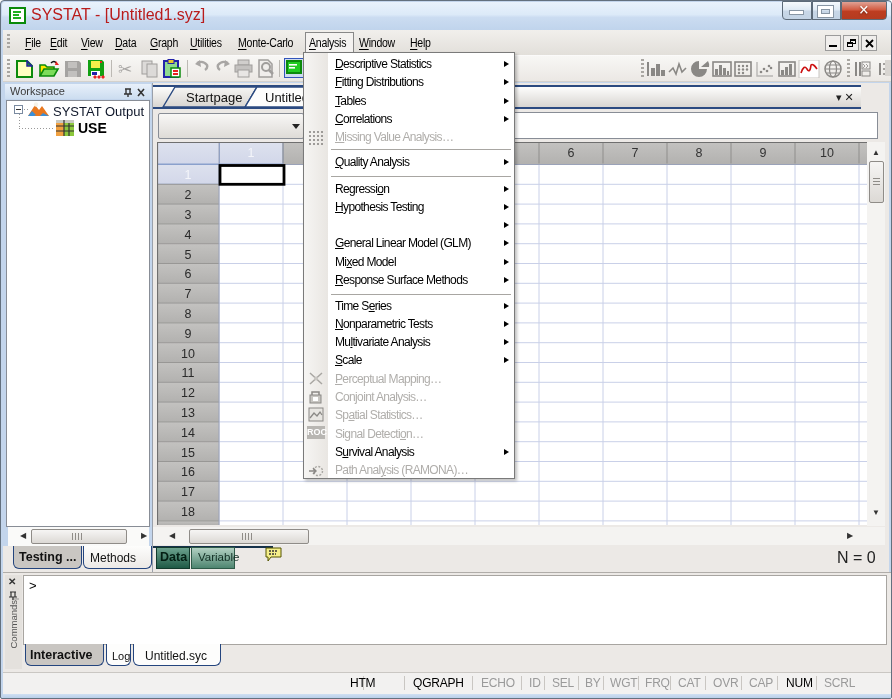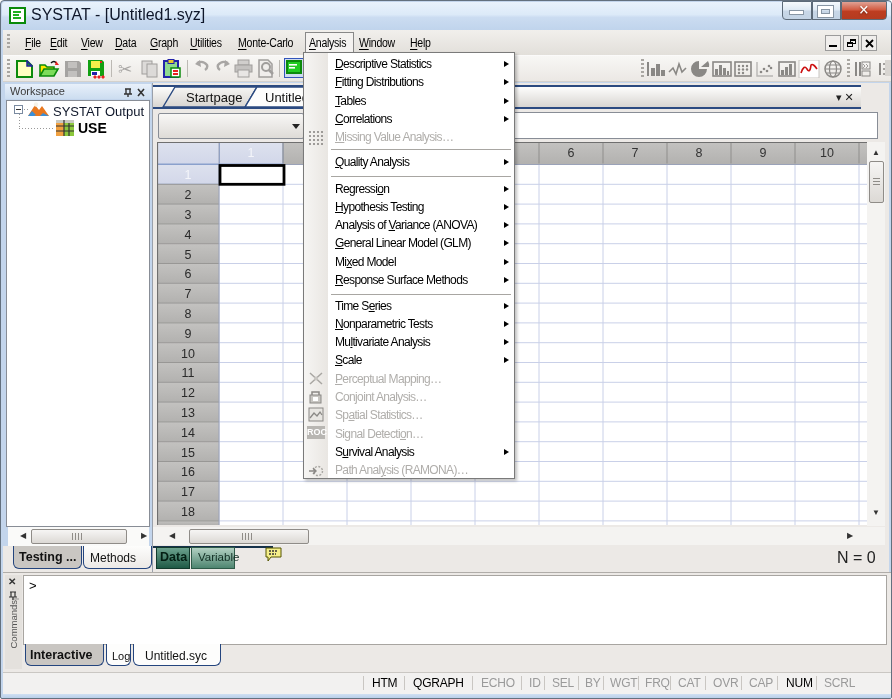--- a/index.html
+++ b/index.html
@@ -1,21 +1,21 @@
 <!DOCTYPE html>
 <html><head>
 <meta charset="utf-8">
 <style>
   * { margin:0; padding:0; box-sizing:border-box; }
   html,body { width:892px; height:699px; overflow:hidden; }
   body { font-family:"Liberation Sans", sans-serif; }
   .abs { position:absolute; }
   #win { position:relative; width:892px; height:699px; background:#c3d5ec; border:1px solid #63707e; border-radius:4px 4px 2px 2px; overflow:hidden; }
   #titlebar { left:1px; top:1px; width:890px; height:28px; background:linear-gradient(#e9f2fc,#dceaf8 45%,#cbdcf1 55%,#c0d4ec); border-radius:3px 3px 0 0; }
-  #titletext { left:30px; top:5px; font-size:16px; color:#0f172a; }
+  #titletext { left:30px; top:5px; font-size:16px; color:#b91c1c; }
   .capbtn { top:0px; height:19px; border:1px solid #5c6a78; background:linear-gradient(#f6fafd,#dfeaf4 45%,#c8d7e7 55%,#c3d3e4); }
   #menubar { left:2px; top:29px; width:888px; height:25px; background:linear-gradient(#f1efec,#e2dfda); }
   .menuitem { position:absolute; top:33px; height:18px; line-height:18px; font-size:12px; color:#000; letter-spacing:-0.3px; transform:scaleX(0.88); transform-origin:0 50%; }
   .menuitem u { text-decoration-thickness:1px; text-underline-offset:2px; }
   #toolbar { left:2px; top:54px; width:888px; height:27px; background:linear-gradient(#f8f7f5,#ebe8e4); border-top:1px solid #fbfafa; border-bottom:1px solid #d4d1cc; }
   .tbsep { position:absolute; top:59px; width:1px; height:17px; background:#bcb9b4; }
   .mdibtn { position:absolute; top:34px; width:16px; height:16px; border:1px solid #9b9b9b; background:#f0eeec; }
   #wsheader { left:4px; top:83px; width:146px; height:15px; background:linear-gradient(#e8f0fa,#ccddf0); font-size:11px; color:#3c3c3c; line-height:15px; padding-left:5px; }
   #wstree { left:5px; top:99px; width:144px; height:427px; background:#fff; border:1px solid #888d96; }
   #statusbar { left:2px; top:671px; width:888px; height:22px; background:#f2f1f0; border-top:1px solid #cac7c3; }
@@ -454,21 +454,21 @@
   <div class="abs" style="left:24px; top:643px; width:79px; height:22px; background:#c9c6c2; border:1px solid #24457e; border-top:none; border-radius:0 0 6px 6px;"></div>
   <div class="abs" style="left:29px; top:647px; font-size:12.5px; font-weight:bold; color:#111;">Interactive</div>
   <div class="abs" style="left:105px; top:643px; width:25px; height:22px; background:#fdfdfc; border:1px solid #24457e; border-top:none; border-radius:0 0 6px 6px;"></div>
   <div class="abs" style="left:111px; top:649px; font-size:11px; color:#111;">Log</div>
   <div class="abs" style="left:132px; top:643px; width:88px; height:22px; background:#fdfdfc; border:1px solid #24457e; border-top:none; border-radius:0 0 6px 6px;"></div>
   <div class="abs" style="left:144px; top:648px; font-size:12px; color:#111;">Untitled.syc</div>
 
   <div id="statusbar" class="abs"></div>
   <div id="stitems" class="abs" style="left:0; top:671px; width:892px; height:22px;">
     <div class="stsep" style="left:362px;"></div>
-      <div class="stitem" style="left:371px;">HTM</div>
+      <div class="stitem" style="left:349px;">HTM</div>
     <div class="stsep" style="left:403px;"></div>
       <div class="stitem" style="left:412px;">QGRAPH</div>
     <div class="stsep" style="left:471px;"></div>
       <div class="stitem gray" style="left:480px;">ECHO</div>
     <div class="stsep" style="left:520px;"></div>
       <div class="stitem gray" style="left:528px;">ID</div>
     <div class="stsep" style="left:543px;"></div>
       <div class="stitem gray" style="left:551px;">SEL</div>
     <div class="stsep" style="left:577px;"></div>
       <div class="stitem gray" style="left:584px;">BY</div>
@@ -502,21 +502,20 @@
       <i class="pa" style="top:65.9px;"></i>
     <div class="pi dis" style="top:78.2px;"><u>M</u>issing Value Analysis…</div>
     <div class="psep" style="top:98.5px;"></div>
     <div class="pi" style="top:103px;"><u>Q</u>uality Analysis</div>
       <i class="pa" style="top:109px;"></i>
     <div class="psep" style="top:125.5px;"></div>
     <div class="pi" style="top:129.5px;">Regressi<u>o</u>n</div>
       <i class="pa" style="top:135.5px;"></i>
     <div class="pi" style="top:147.8px;"><u>H</u>ypothesis Testing</div>
       <i class="pa" style="top:153.8px;"></i>
-    <div class="pi" style="top:166.1px;">Analysis of <u>V</u>ariance (ANOVA)</div>
       <i class="pa" style="top:172.1px;"></i>
     <div class="pi" style="top:184.4px;"><u>G</u>eneral Linear Model (GLM)</div>
       <i class="pa" style="top:190.4px;"></i>
     <div class="pi" style="top:202.7px;">Mi<u>x</u>ed Model</div>
       <i class="pa" style="top:208.7px;"></i>
     <div class="pi" style="top:221px;text-align:right;"><u>R</u>esponse Surface Methods</div>
       <i class="pa" style="top:227px;"></i>
     <div class="psep" style="top:243.5px;"></div>
     <div class="pi" style="top:246.5px;text-align:right;">Time S<u>e</u>ries</div>
       <i class="pa" style="top:252.5px;"></i>

